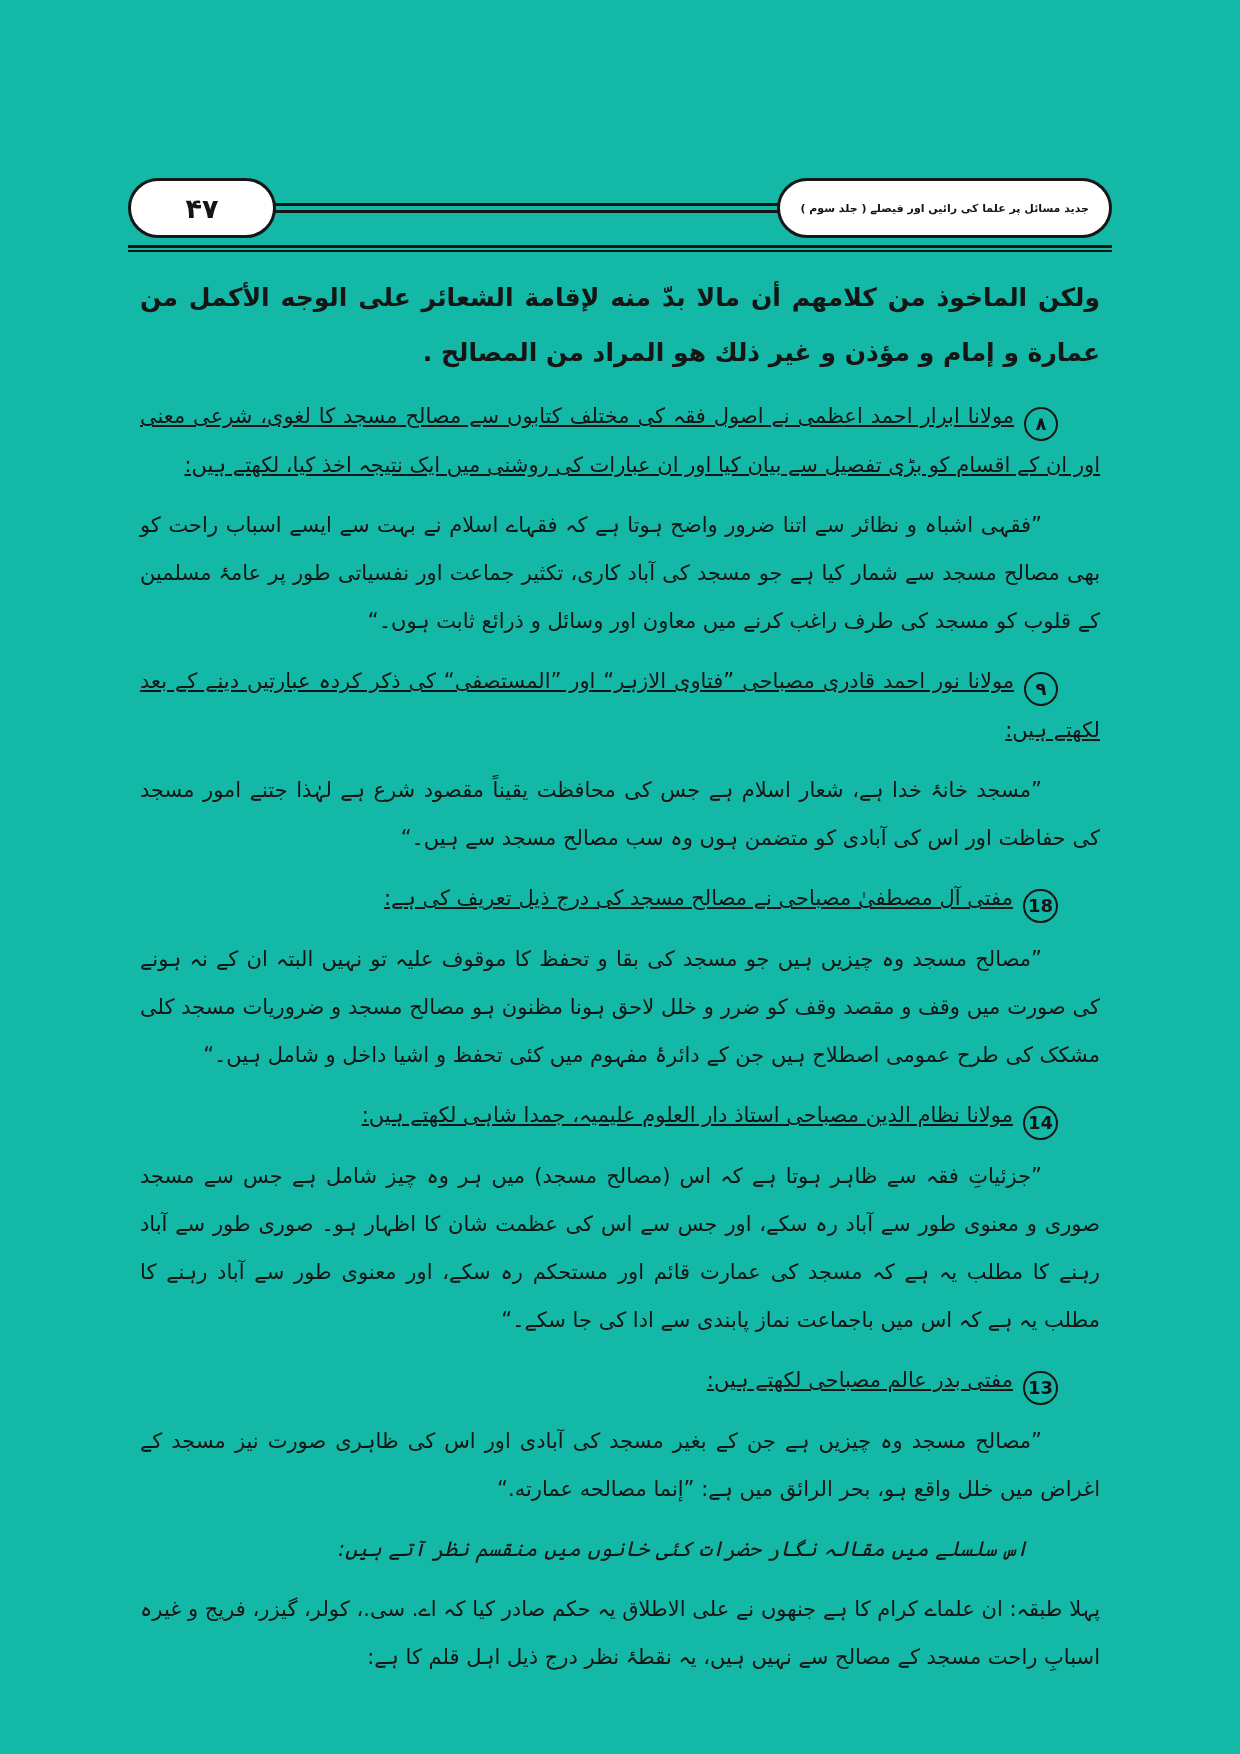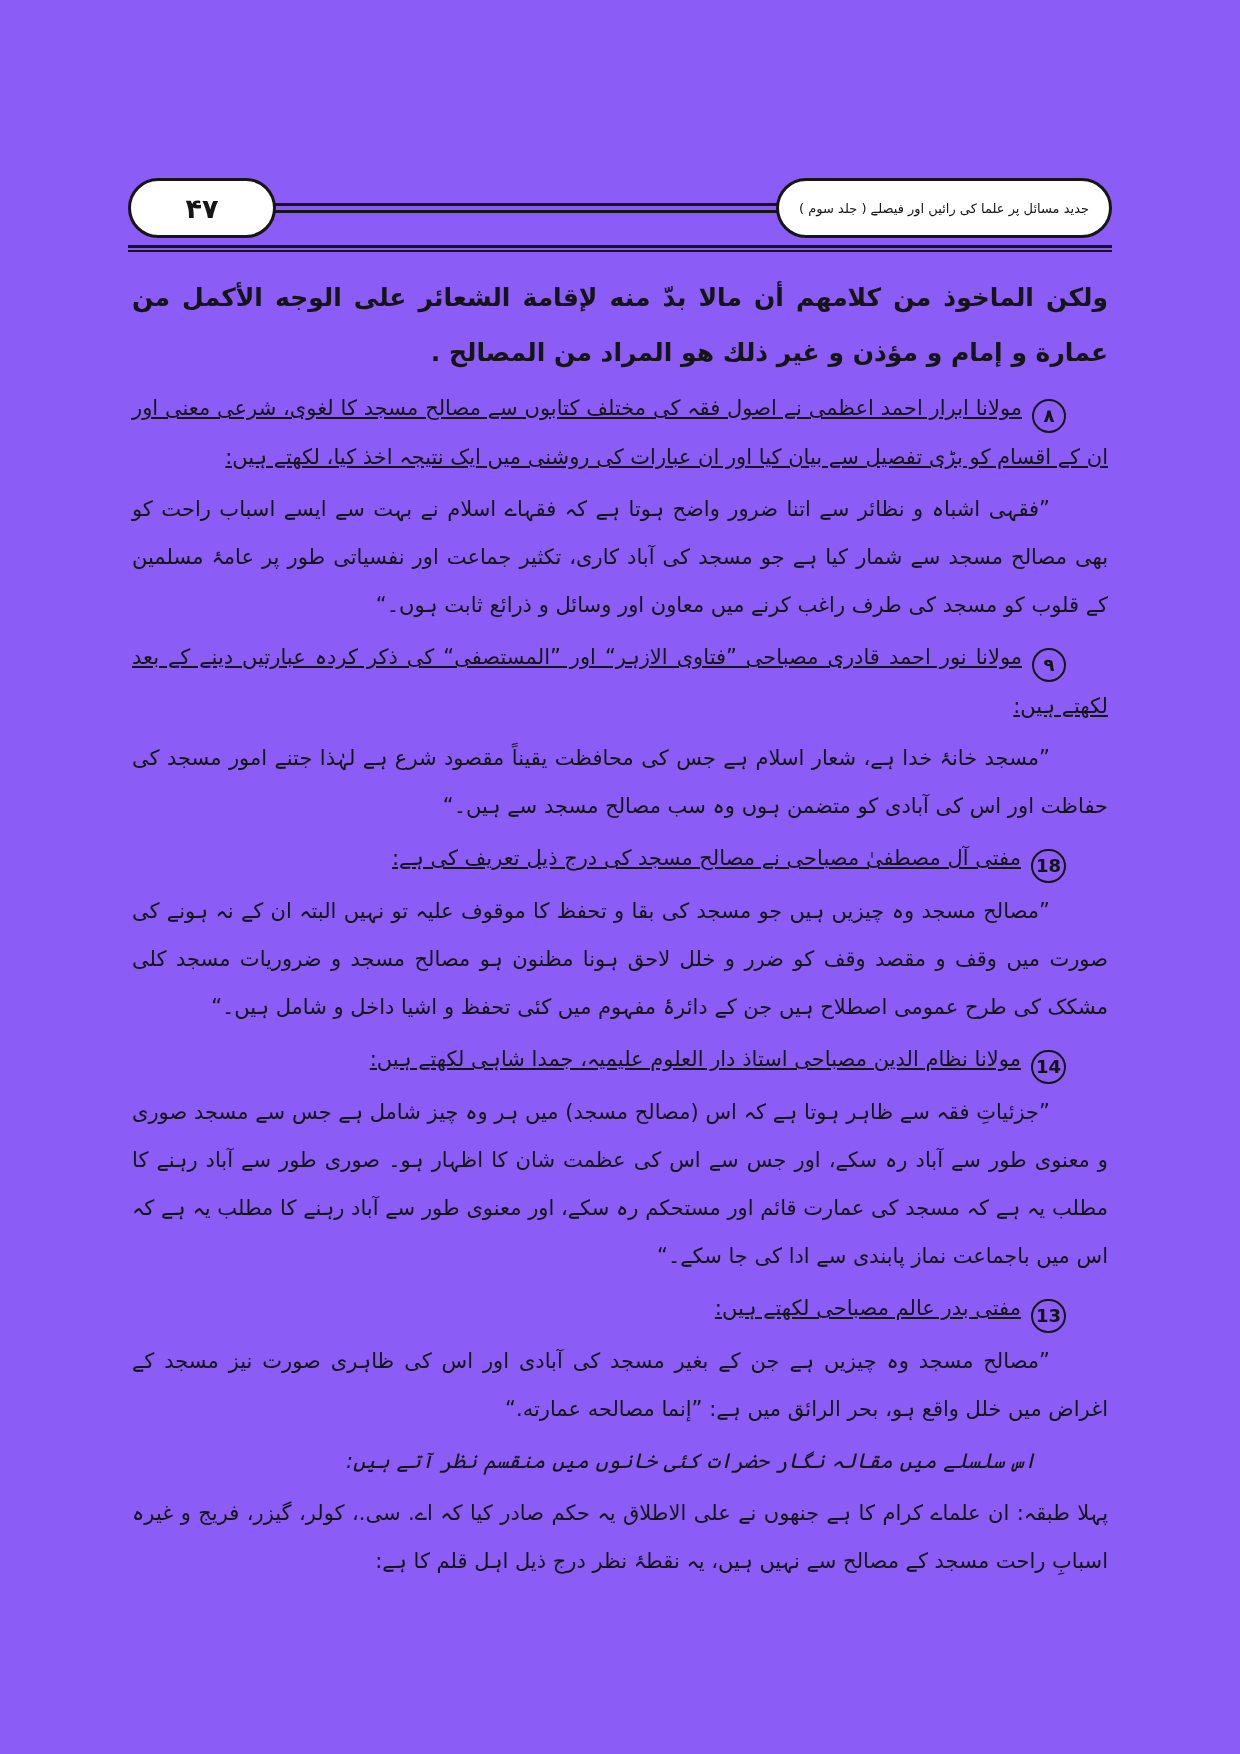--- a/index.html
+++ b/index.html
@@ -1,21 +1,21 @@
 <!DOCTYPE html>
 <html lang="ur"><head>
 <meta charset="utf-8">
 <style>
   html, body { margin: 0; padding: 0; background: #ffffff; }
   .sheet {
     position: relative;
     width: 1240px;
     height: 1754px;
     margin: 0 auto;
-    background: #8b5cf6;
+    background: #14b8a6;
     overflow: hidden;
     font-family: "DejaVu Sans", sans-serif;
     color: #151515;
     box-sizing: border-box;
   }
   
   .page-header {
     display: flex;
     align-items: center;
     direction: ltr;
@@ -30,22 +30,22 @@
     border-radius: 999px;
     display: flex;
     align-items: center;
     justify-content: center;
     height: 60px;
     box-sizing: border-box;
   }
   .num-badge { width: 148px; font-size: 27px; font-weight: bold; }
   .title-badge {
     padding: 0 20px;
-    font-size: 13px;
-    font-weight: normal;
+    font-size: 11px;
+    font-weight: bold;
     direction: rtl;
     white-space: nowrap;
   }
   .rule-connector {
     flex: 1 1 auto;
     height: 10px;
     box-sizing: border-box;
     border-top: 3.5px solid #161616;
     border-bottom: 3.5px solid #161616;
     margin: 0 -8px;
@@ -58,21 +58,21 @@
     border-bottom: 2px solid #161616;
   }
   
   .page-body {
     direction: rtl;
     text-align: justify;
     margin: 18px 128px 0;
     font-size: 21px;
     line-height: 48px;
   }
-  .para { margin: 4px; }
+  .para { margin: 12px; }
   .arabic { font-size: 25px; line-height: 55px; font-weight: bold; }
   .numbered  { text-indent: 42px; text-decoration: underline; }
   .quote     { text-indent: 58px; }
   .plain     { text-indent: 58px; }
   .plain2    { text-indent: 72px; font-style: italic; }
   .lead-para { text-indent: 0; }
   .lead { font-weight: normal; }
   .circle-num {
     display: inline-flex;
     align-items: center;

